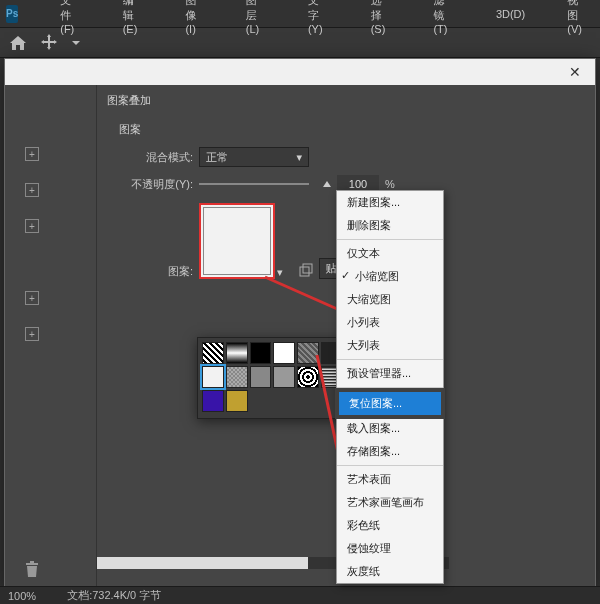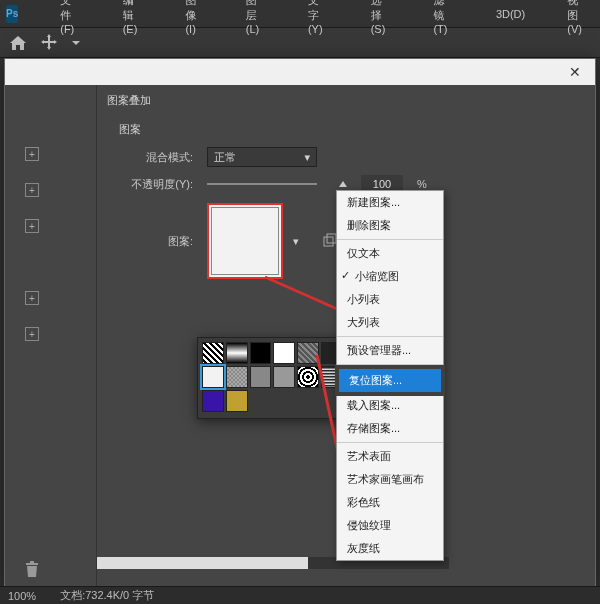--- a/index.html
+++ b/index.html
@@ -16,21 +16,21 @@
 .dialog-head{height:26px;background:#f0f0f0;display:flex;justify-content:flex-end;align-items:center;padding:0 10px;}
 .close-x{width:16px;height:16px;color:#333;font-size:14px;cursor:pointer;}
 .dialog-body{display:flex;height:calc(100% - 26px);}
 .left-pane{width:92px;border-right:1px solid #333;padding-top:8px;}
 .plus-box{width:14px;height:14px;border:1px solid #888;display:flex;align-items:center;justify-content:center;font-size:10px;color:#aaa;margin-top:54px;margin-left:20px;cursor:pointer;}
 .trash{margin-top:220px;margin-left:20px;}
 .trash svg{width:14px;height:16px;fill:#999;}
 .mid-pane{flex:1;padding:8px 10px 0 10px;position:relative;}
 .section-title{color:#d0d0d0;margin-bottom:14px;}
 .sub-title{margin-left:12px;margin-bottom:10px;}
-.form-row{display:flex;align-items:center;margin-bottom:8px;gap:14px;}
+.form-row{display:flex;align-items:center;margin-bottom:8px;gap:6px;}
 .form-label{width:86px;text-align:right;color:#c8c8c8;}
 .dropdown{background:#3a3a3a;border:1px solid #222;height:20px;width:110px;padding:0 6px;display:flex;align-items:center;justify-content:space-between;cursor:pointer;}
 .slider-input{background:#3a3a3a;border:none;color:#ddd;width:42px;height:18px;text-align:center;}
 .pct{color:#c8c8c8;}
 .triangle{width:0;height:0;border-left:4px solid transparent;border-right:4px solid transparent;border-bottom:6px solid #ccc;margin-left:8px;}
 .pattern-sample{width:76px;height:76px;background:#f2f2f2;border:2px solid #e03030;position:relative;}
 .pattern-sample::after{content:"";position:absolute;inset:2px;border:1px solid #888;}
 .snap-btn{background:#3a3a3a;border:1px solid #222;padding:2px 6px;cursor:pointer;}
 .link-icon svg{width:14px;height:14px;fill:#aaa;}
 .swatch-picker{position:absolute;top:252px;left:100px;width:198px;background:#3a3a3a;border:1px solid #222;box-shadow:0 3px 12px rgba(0,0,0,.5);padding:4px;}
@@ -44,21 +44,21 @@
 .checkbox{display:flex;align-items:center;gap:6px;margin-top:4px;margin-left:30px;}
 .checkbox-box{width:13px;height:13px;background:#444;border:1px solid #222;display:flex;align-items:center;justify-content:center;color:#ddd;font-size:10px;}
 .preview{margin-top:34px;width:100px;height:100px;background:#f2f2f2;margin-left:14px;border:2px solid #666;outline:1px solid #2a2a2a;outline-offset:8px;}
 .context-menu{position:absolute;top:190px;left:336px;width:108px;background:#f4f4f4;border:1px solid #999;box-shadow:2px 2px 8px rgba(0,0,0,.4);color:#222;z-index:100;}
 .ctx-item{padding:4px 10px;cursor:pointer;}
 .ctx-sep{height:1px;background:#ccc;margin:2px 0;}
 .ctx-check{position:relative;padding-left:18px;}
 .ctx-check::before{content:"✓";position:absolute;left:4px;}
 .ctx-hl{background:#1e7fd6;color:#fff;border:4px solid #404040;margin:-2px;}
 .red-arrow{position:absolute;pointer-events:none;z-index:50;}
-.status{position:absolute;bottom:0;left:0;right:0;height:18px;background:#2c2c2c;border-top:1px solid #1a1a1a;display:flex;align-items:center;padding:0 8px;gap:24px;color:#bbb;}
+.status{position:absolute;bottom:0;left:0;right:0;height:18px;background:#2c2c2c;border-top:1px solid #1a1a1a;display:flex;align-items:center;padding:0 8px;gap:31px;color:#bbb;}
 .scrollbar{position:absolute;bottom:18px;left:92px;right:146px;height:12px;background:#333;}
 .scrollbar-thumb{position:absolute;left:0;width:60%;height:100%;background:#ddd;}
 </style>
 </head>
 <body>
 
 <div class="menubar">
   <div class="ps-logo">Ps</div>
   <div class="menu-item">文件(F)</div>
   <div class="menu-item">编辑(E)</div>
@@ -112,21 +112,21 @@
       </div>
 
       <div class="form-row">
         <span class="form-label">不透明度(Y):</span>
         <div style="flex:1;height:2px;background:#888;position:relative;max-width:110px"></div>
         <span class="triangle"></span>
         <input class="slider-input" value="100" style="">
         <span class="pct">%</span>
       </div>
 
-      <div class="form-row" style="margin-top:10px;align-items:center">
+      <div class="form-row" style="margin-top:10px;align-items:flex-end">
         <span class="form-label">图案:</span>
         <div class="pattern-sample"></div>
         <span style="margin-left:-4px">▾</span>
         <span class="link-icon" style="margin-left:10px"><svg viewBox="0 0 14 14">
               <rect x="1" y="4" width="9" height="9" fill="none" stroke="#aaa"></rect>
               <rect x="4" y="1" width="9" height="9" fill="none" stroke="#aaa"></rect>
             </svg></span>
         <span class="snap-btn">贴紧原</span>
       </div>
 
@@ -179,20 +179,21 @@
       <div class="scrollbar-thumb"></div>
     </div>
 </div>
 
 <div class="context-menu">
   <div class="ctx-item">新建图案...</div>
   <div class="ctx-item">删除图案</div>
   <div class="ctx-sep"></div>
   <div class="ctx-item">仅文本</div>
   <div class="ctx-item ctx-check">小缩览图</div>
+  <div class="ctx-item">大缩览图</div>
   <div class="ctx-item">小列表</div>
   <div class="ctx-item">大列表</div>
   <div class="ctx-sep"></div>
   <div class="ctx-item">预设管理器...</div>
   <div class="ctx-sep"></div>
   <div class="ctx-item ctx-hl">复位图案...</div>
   <div class="ctx-item">载入图案...</div>
   <div class="ctx-item">存储图案...</div>
   <div class="ctx-sep"></div>
   <div class="ctx-item">艺术表面</div>

